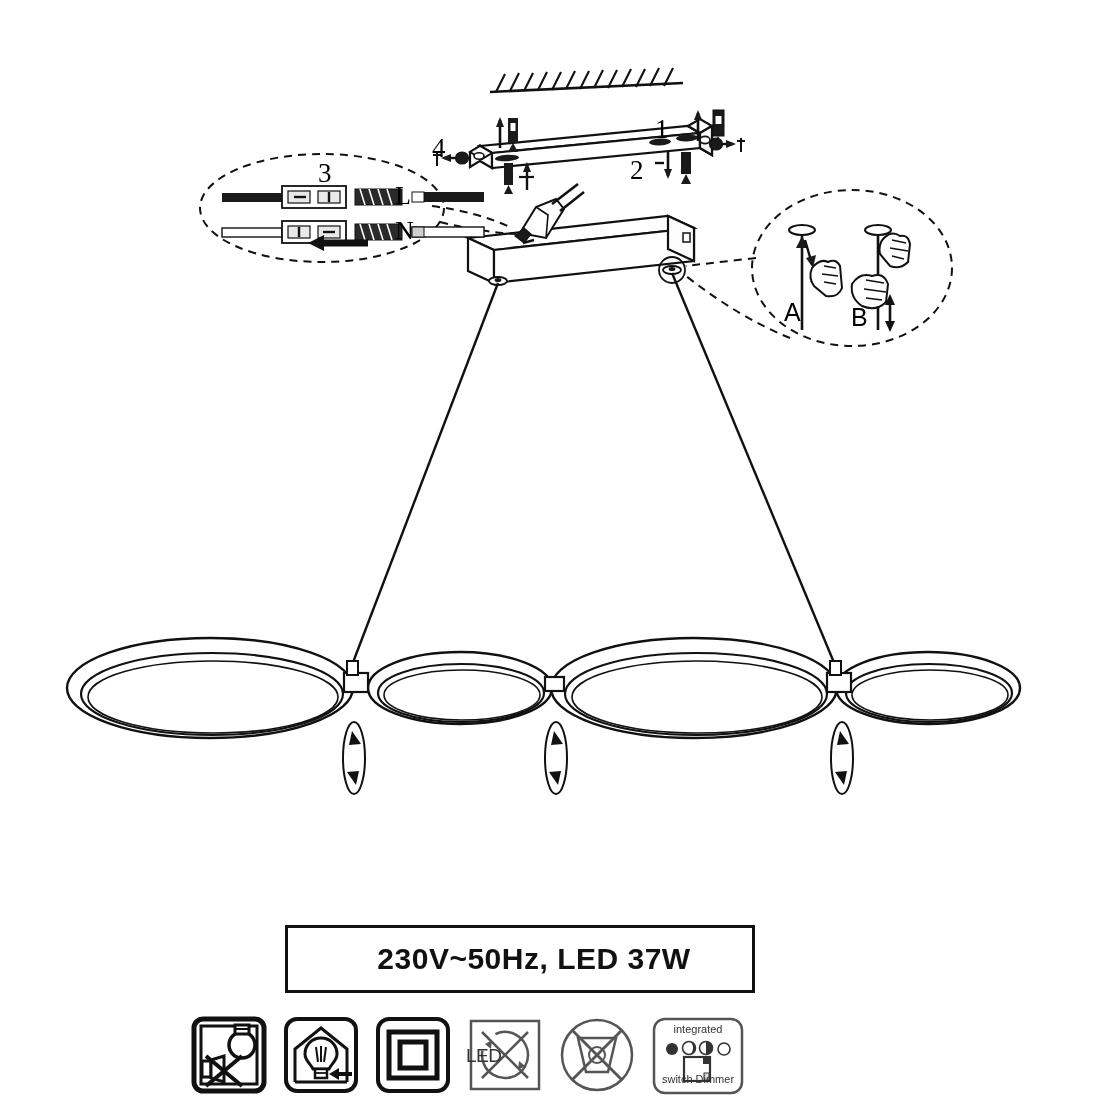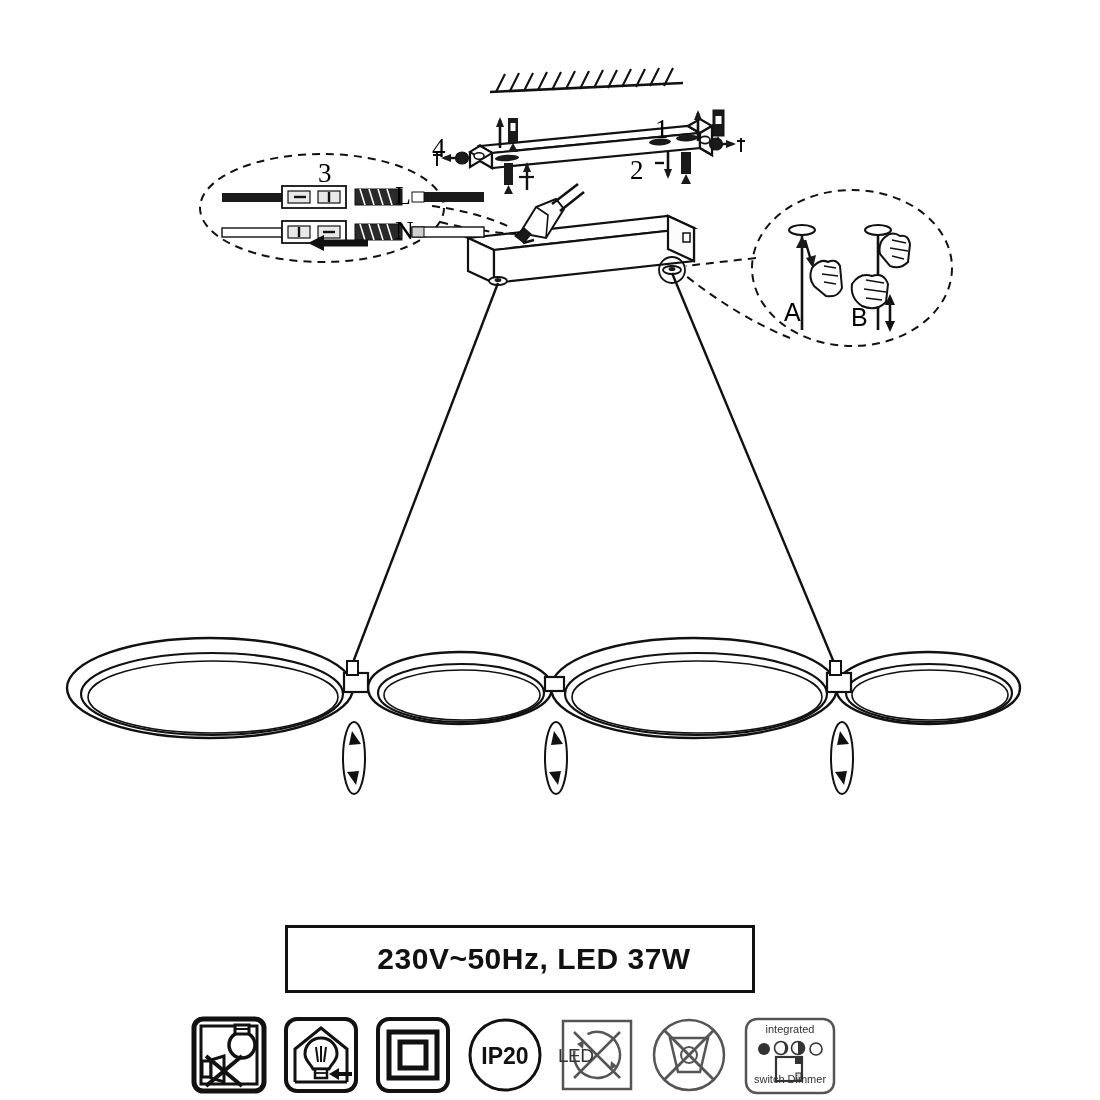--- a/index.html
+++ b/index.html
@@ -444,26 +444,20 @@
     </div>
 
     <div class="icon-cell">
       <svg viewBox="0 0 78 80">
         <rect x="4" y="3" width="70" height="72" rx="11" fill="#fff" stroke="#111" stroke-width="4"></rect>
         <rect x="15" y="16" width="48" height="46" fill="none" stroke="#111" stroke-width="5"></rect>
         <rect x="26" y="26" width="26" height="26" fill="none" stroke="#111" stroke-width="5"></rect>
       </svg>
     </div>
 
-    <div class="icon-cell">
-      <svg viewBox="0 0 78 80">
-        <circle cx="39" cy="39" r="35" fill="#fff" stroke="#111" stroke-width="3"></circle>
-      </svg>
-      <div class="ip-text">IP20</div>
-    </div>
 
     <div class="icon-cell">
       <svg viewBox="0 0 78 80">
         <rect x="5" y="5" width="68" height="68" fill="#fff" stroke="#555" stroke-width="2.5"></rect>
         <circle cx="39" cy="39" r="23" fill="none" stroke="#555" stroke-width="2.5" stroke-dasharray="64 22" transform="rotate(30 39 39)"></circle>
         <path d="M19,28 L26,24 L25,33 Z" fill="#555"></path>
         <path d="M59,50 L52,54 L53,45 Z" fill="#555"></path>
         <line x1="16" y1="16" x2="62" y2="62" stroke="#555" stroke-width="2.5"></line>
         <line x1="62" y1="16" x2="16" y2="62" stroke="#555" stroke-width="2.5"></line>
       </svg>

